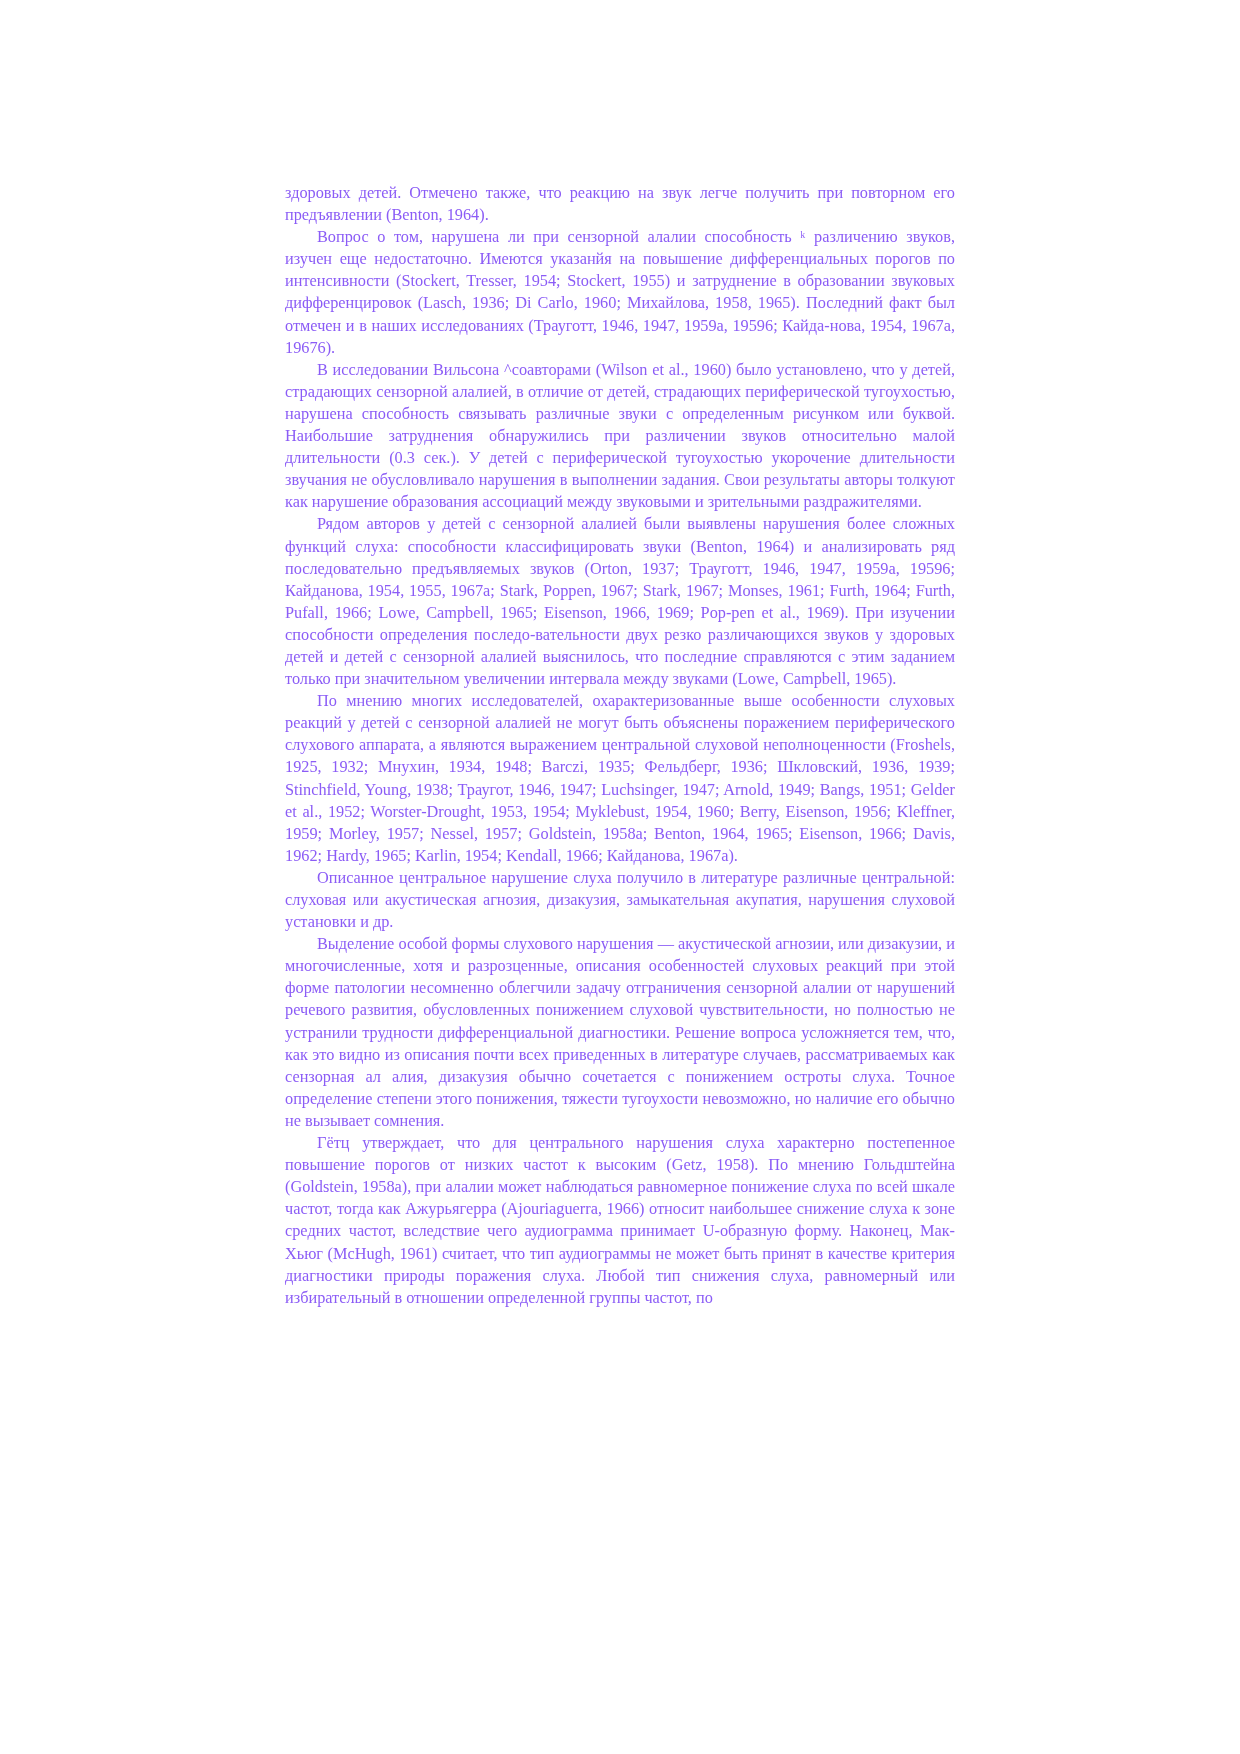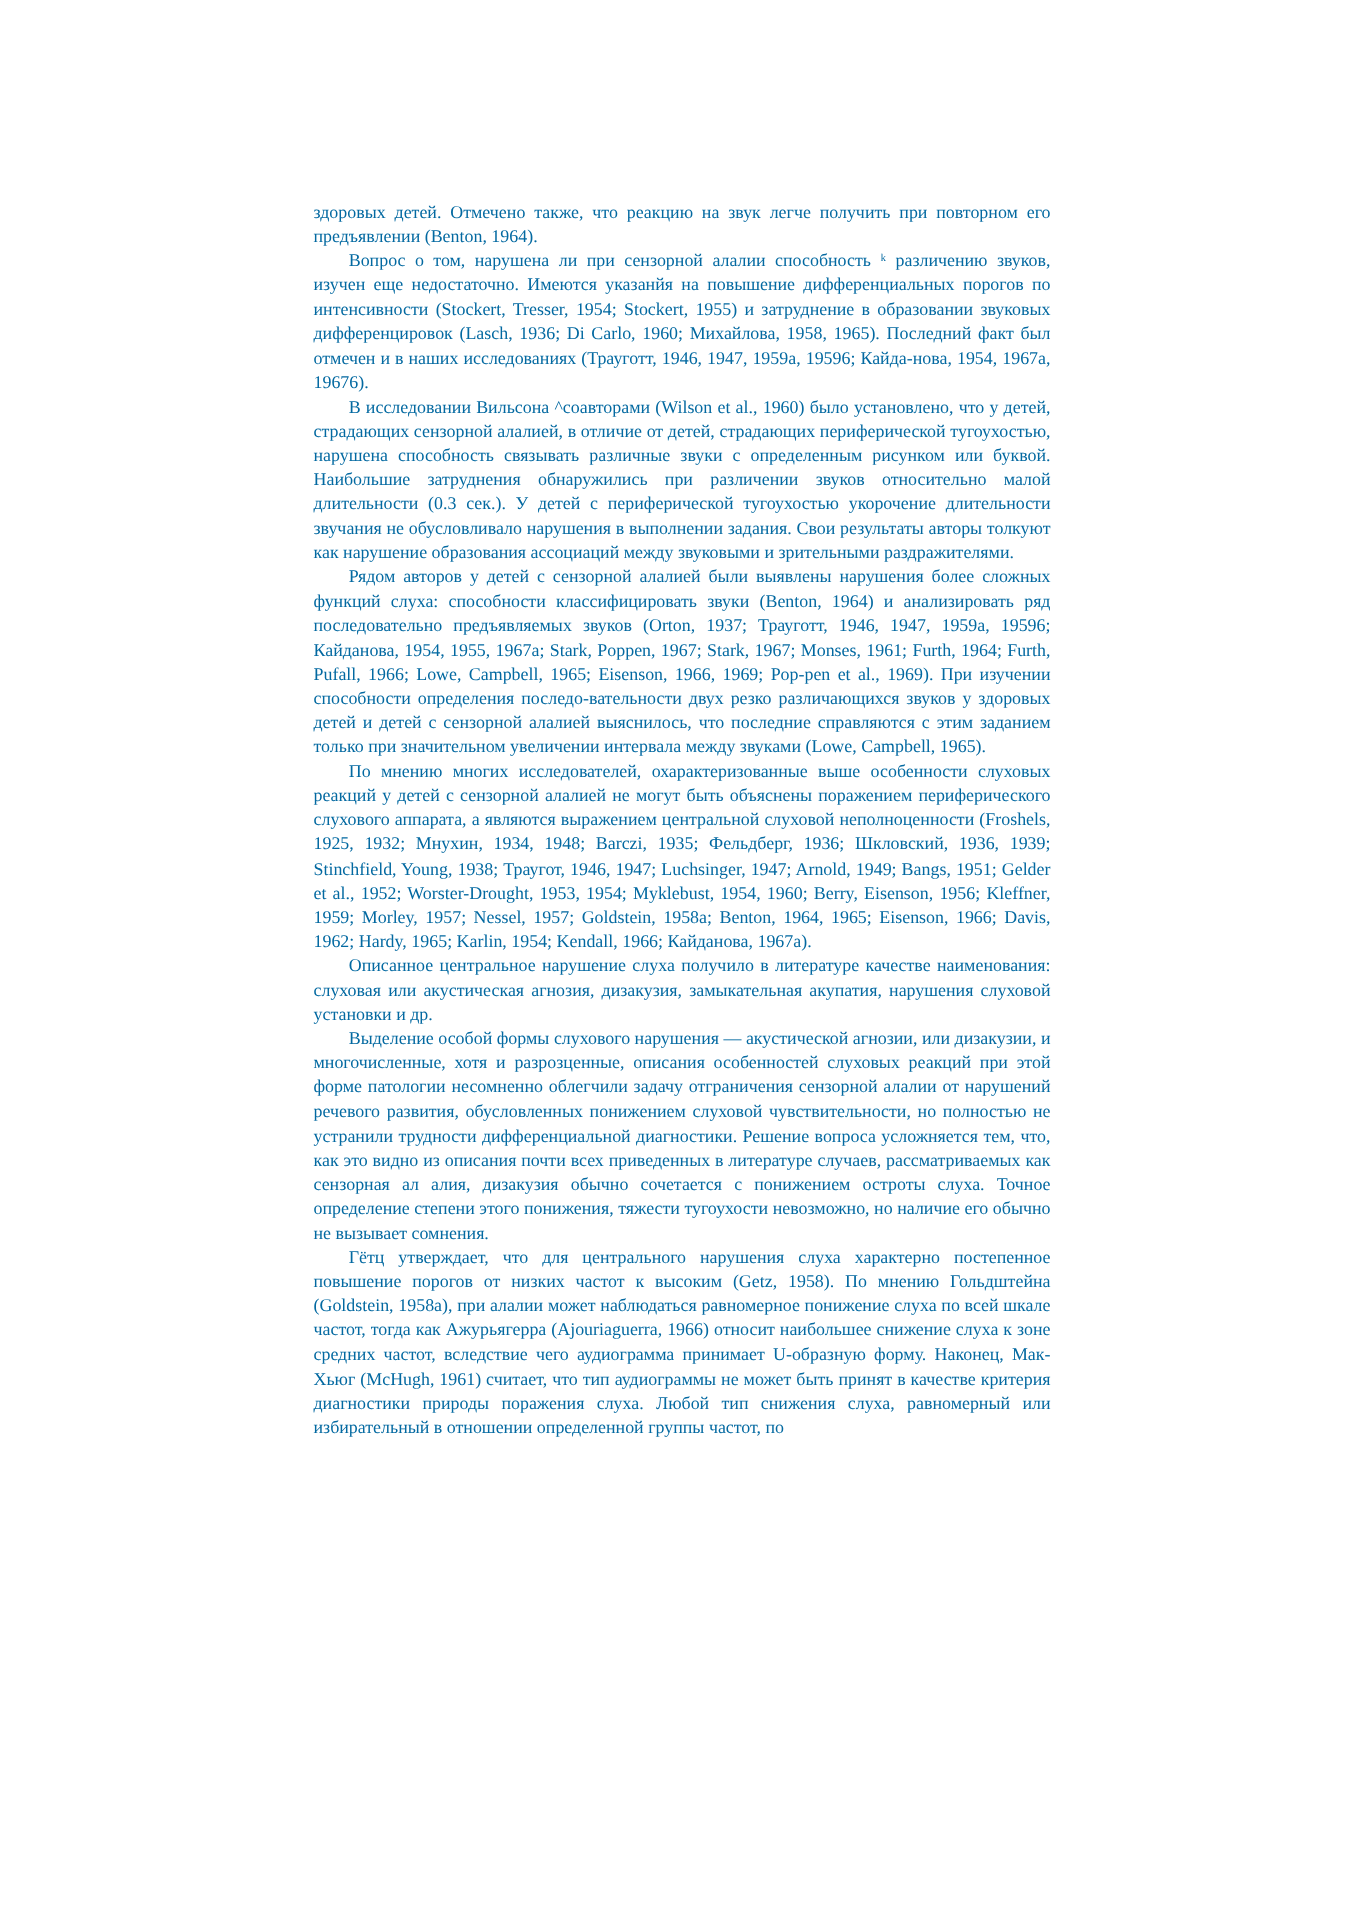--- a/index.html
+++ b/index.html
@@ -5,35 +5,35 @@
   html, body { margin: 0; padding: 0; background: #ffffff; }
   body { width: 1240px; height: 1754px; position: relative; overflow: hidden; }
   .page {
     position: absolute;
     left: 285px;
     top: 182px;
     width: 670px;
     font-family: "Liberation Serif", "DejaVu Serif", serif;
     font-size: 16.3px;
     line-height: 22.1px;
-    color: #0369a1;
+    color: #8b5cf6;
   }
   .page p {
     margin: 0;
     text-align: justify;
     text-indent: 32px;
     hyphens: manual;
   }
   .page p.cont { text-indent: 0; }
 </style>
 </head>
 <body>
 
 <div class="page">
   <p class="cont">здоровых детей. Отмечено также, что реакцию на звук легче получить при повторном его предъявлении (Benton, 1964).</p>
   <p>Вопрос о том, нарушена ли при сензорной алалии способность ᵏ различению звуков, изучен еще недостаточно. Имеются указанйя на повышение дифференциальных порогов по интенсивности (Stockert, Tresser, 1954; Stockert, 1955) и затруднение в образовании звуковых дифференцировок (Lasch, 1936; Di Carlo, 1960; Михайлова, 1958, 1965). Последний факт был отмечен и в наших исследованиях (Трауготт, 1946, 1947, 1959а, 19596; Кайда-нова, 1954, 1967а, 19676).</p>
   <p>В исследовании Вильсона ^соавторами (Wilson et al., 1960) было установлено, что у детей, страдающих сензорной алалией, в отличие от детей, страдающих периферической тугоухостью, нарушена способность связывать различные звуки с определенным рисунком или буквой. Наибольшие затруднения обнаружились при различении звуков относительно малой длительности (0.3 сек.). У детей с периферической тугоухостью укорочение длительности звучания не обусловливало нарушения в выполнении задания. Свои результаты авторы толкуют как нарушение образования ассоциаций между звуковыми и зрительными раздражителями.</p>
   <p>Рядом авторов у детей с сензорной алалией были выявлены нарушения более сложных функций слуха: способности классифицировать звуки (Benton, 1964) и анализировать ряд последовательно предъявляемых звуков (Orton, 1937; Трауготт, 1946, 1947, 1959а, 19596; Кайданова, 1954, 1955, 1967а; Stark, Poppen, 1967; Stark, 1967; Monses, 1961; Furth, 1964; Furth, Pufall, 1966; Lowe, Campbell, 1965; Eisenson, 1966, 1969; Pop-pen et al., 1969). При изучении способности определения последо-вательности двух резко различающихся звуков у здоровых детей и детей с сензорной алалией выяснилось, что последние справляются с этим заданием только при значительном увеличении интервала между звуками (Lowe, Campbell, 1965).</p>
   <p>По мнению многих исследователей, охарактеризованные выше особенности слуховых реакций у детей с сензорной алалией не могут быть объяснены поражением периферического слухового аппарата, а являются выражением центральной слуховой неполноценности (Froshels, 1925, 1932; Мнухин, 1934, 1948; Barczi, 1935; Фельдберг, 1936; Шкловский, 1936, 1939; Stinchfield, Young, 1938; Траугот, 1946, 1947; Luchsinger, 1947; Arnold, 1949; Bangs, 1951; Gelder et al., 1952; Worster-Drought, 1953, 1954; Myklebust, 1954, 1960; Berry, Eisenson, 1956; Kleffner, 1959; Morley, 1957; Nessel, 1957; Goldstein, 1958a; Benton, 1964, 1965; Eisenson, 1966; Davis, 1962; Hardy, 1965; Karlin, 1954; Kendall, 1966; Кайданова, 1967а).</p>
-  <p>Описанное центральное нарушение слуха получило в литературе качестве наименования: слуховая или акустическая агнозия, дизакузия, замыкательная акупатия, нарушения слуховой установки и др.</p>
+  <p>Описанное центральное нарушение слуха получило в литературе различные центральной: слуховая или акустическая агнозия, дизакузия, замыкательная акупатия, нарушения слуховой установки и др.</p>
   <p>Выделение особой формы слухового нарушения — акустической агнозии, или дизакузии, и многочисленные, хотя и разрозценные, описания особенностей слуховых реакций при этой форме патологии несомненно облегчили задачу отграничения сензорной алалии от нарушений речевого развития, обусловленных понижением слуховой чувствительности, но полностью не устранили трудности дифференциальной диагностики. Решение вопроса усложняется тем, что, как это видно из описания почти всех приведенных в литературе случаев, рассматриваемых как сензорная ал алия, дизакузия обычно сочетается с понижением остроты слуха. Точное определение степени этого понижения, тяжести тугоухости невозможно, но наличие его обычно не вызывает сомнения.</p>
   <p>Гётц утверждает, что для центрального нарушения слуха характерно постепенное повышение порогов от низких частот к высоким (Getz, 1958). По мнению Гольдштейна (Goldstein, 1958a), при алалии может наблюдаться равномерное понижение слуха по всей шкале частот, тогда как Ажурьягерра (Ajouriaguerra, 1966) относит наибольшее снижение слуха к зоне средних частот, вследствие чего аудиограмма принимает U-образную форму. Наконец, Мак-Хьюг (McHugh, 1961) считает, что тип аудиограммы не может быть принят в качестве критерия диагностики природы поражения слуха. Любой тип снижения слуха, равномерный или избирательный в отношении определенной группы частот, по</p>
 </div>
 
 </body></html>

